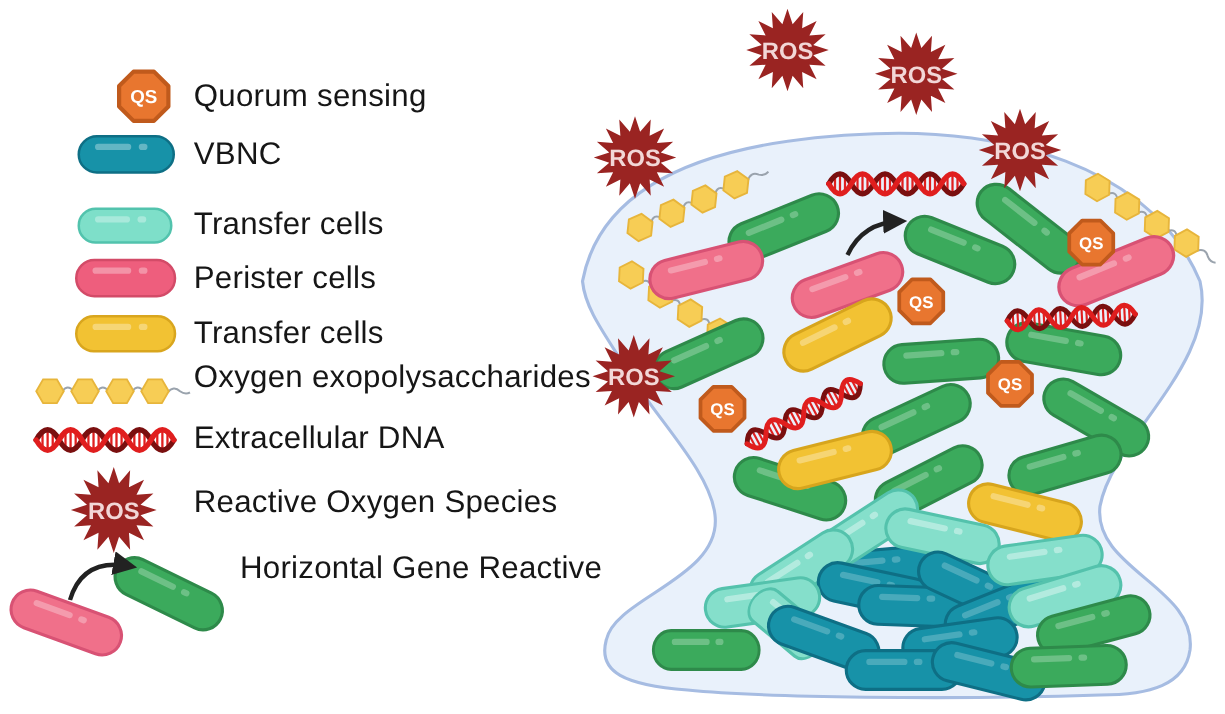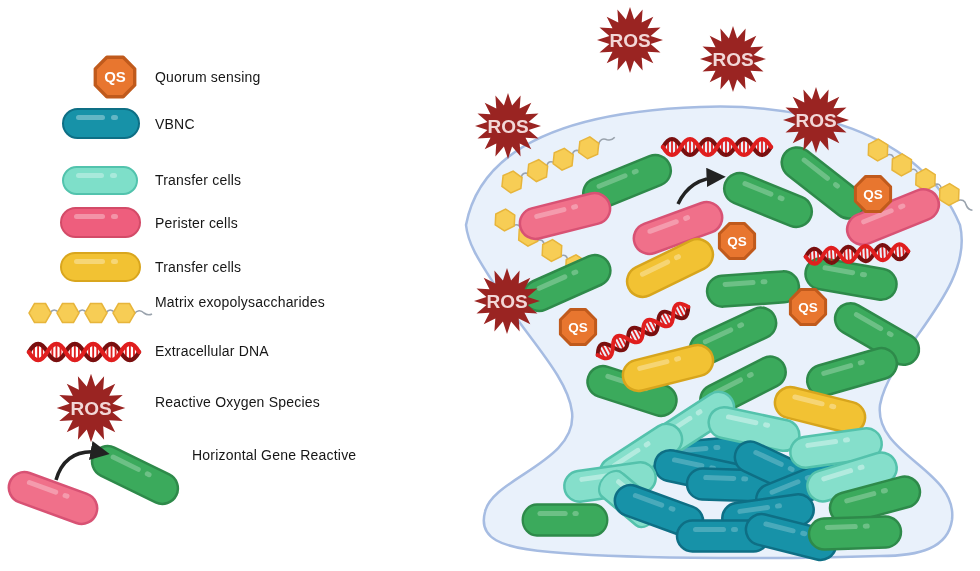--- a/index.html
+++ b/index.html
@@ -1,18 +1,18 @@
 <!DOCTYPE html>
 <html><head>
 <meta charset="utf-8">
 <style>
   html,body{margin:0;padding:0;background:#ffffff;}
   #canvas{position:relative;width:980px;height:571px;background:#ffffff;overflow:hidden;
           font-family:"Liberation Sans",sans-serif;}
-  .llabel{position:absolute;left:155px;transform:translateY(-50%);font-size:14px;
+  .llabel{position:absolute;left:155px;transform:translateY(-50%);font-size:25px;
           color:#161616;white-space:nowrap;letter-spacing:.2px;}
   .rod{position:absolute;box-sizing:border-box;border-radius:18px;border:2.5px solid transparent;}
   .rod .hl{position:absolute;left:16%;top:20%;width:40%;height:5px;border-radius:3px;background:rgba(255,255,255,.33);}
   .rod .hl2{position:absolute;left:64%;top:20%;width:9%;height:5px;border-radius:3px;background:rgba(255,255,255,.33);}
   .rod-vbnc{background:#1792A8;border-color:#0E6F85;}
   .rod-persister{background:#7EDFC9;border-color:#52C3AD;}
   .rod-resistant{background:#EE5E7D;border-color:#D34B68;}
   .rod-tolerant{background:#F2C233;border-color:#D9A61E;}
   .ros-t{fill:#F2D7D7;font-size:19px;font-weight:700;text-anchor:middle;font-family:"Liberation Sans",sans-serif;}
   .qs-t{fill:#ffffff;font-size:13.5px;font-weight:700;text-anchor:middle;font-family:"Liberation Sans",sans-serif;}
@@ -120,21 +120,21 @@
 
     <div class="rod rod-tolerant" style="left:60px;top:252px;width:81px;height:30px;">
         <div class="hl"></div>
         <div class="hl2"></div>
       </div>
     <div class="llabel" style="top:267px">Transfer cells</div>
 
     <svg style="left:28px;top:296px;" width="116" height="34">
       <use href="#beads" transform="translate(12,17)"></use>
     </svg>
-    <div class="llabel" style="top:302px">Matrix exopolysaccharides</div>
+    <div class="llabel" style="top:302px">Oxygen exopolysaccharides</div>
 
     <svg style="left:26px;top:336px;" width="116" height="32">
       <use href="#dna" transform="translate(58,16) scale(1.02)"></use>
     </svg>
     <div class="llabel" style="top:351px">Extracellular DNA</div>
 
     <svg style="left:55px;top:372px;" width="72" height="72">
       <g transform="translate(36,36) scale(1.04)">
           <use href="#star16"></use>
         </g>

